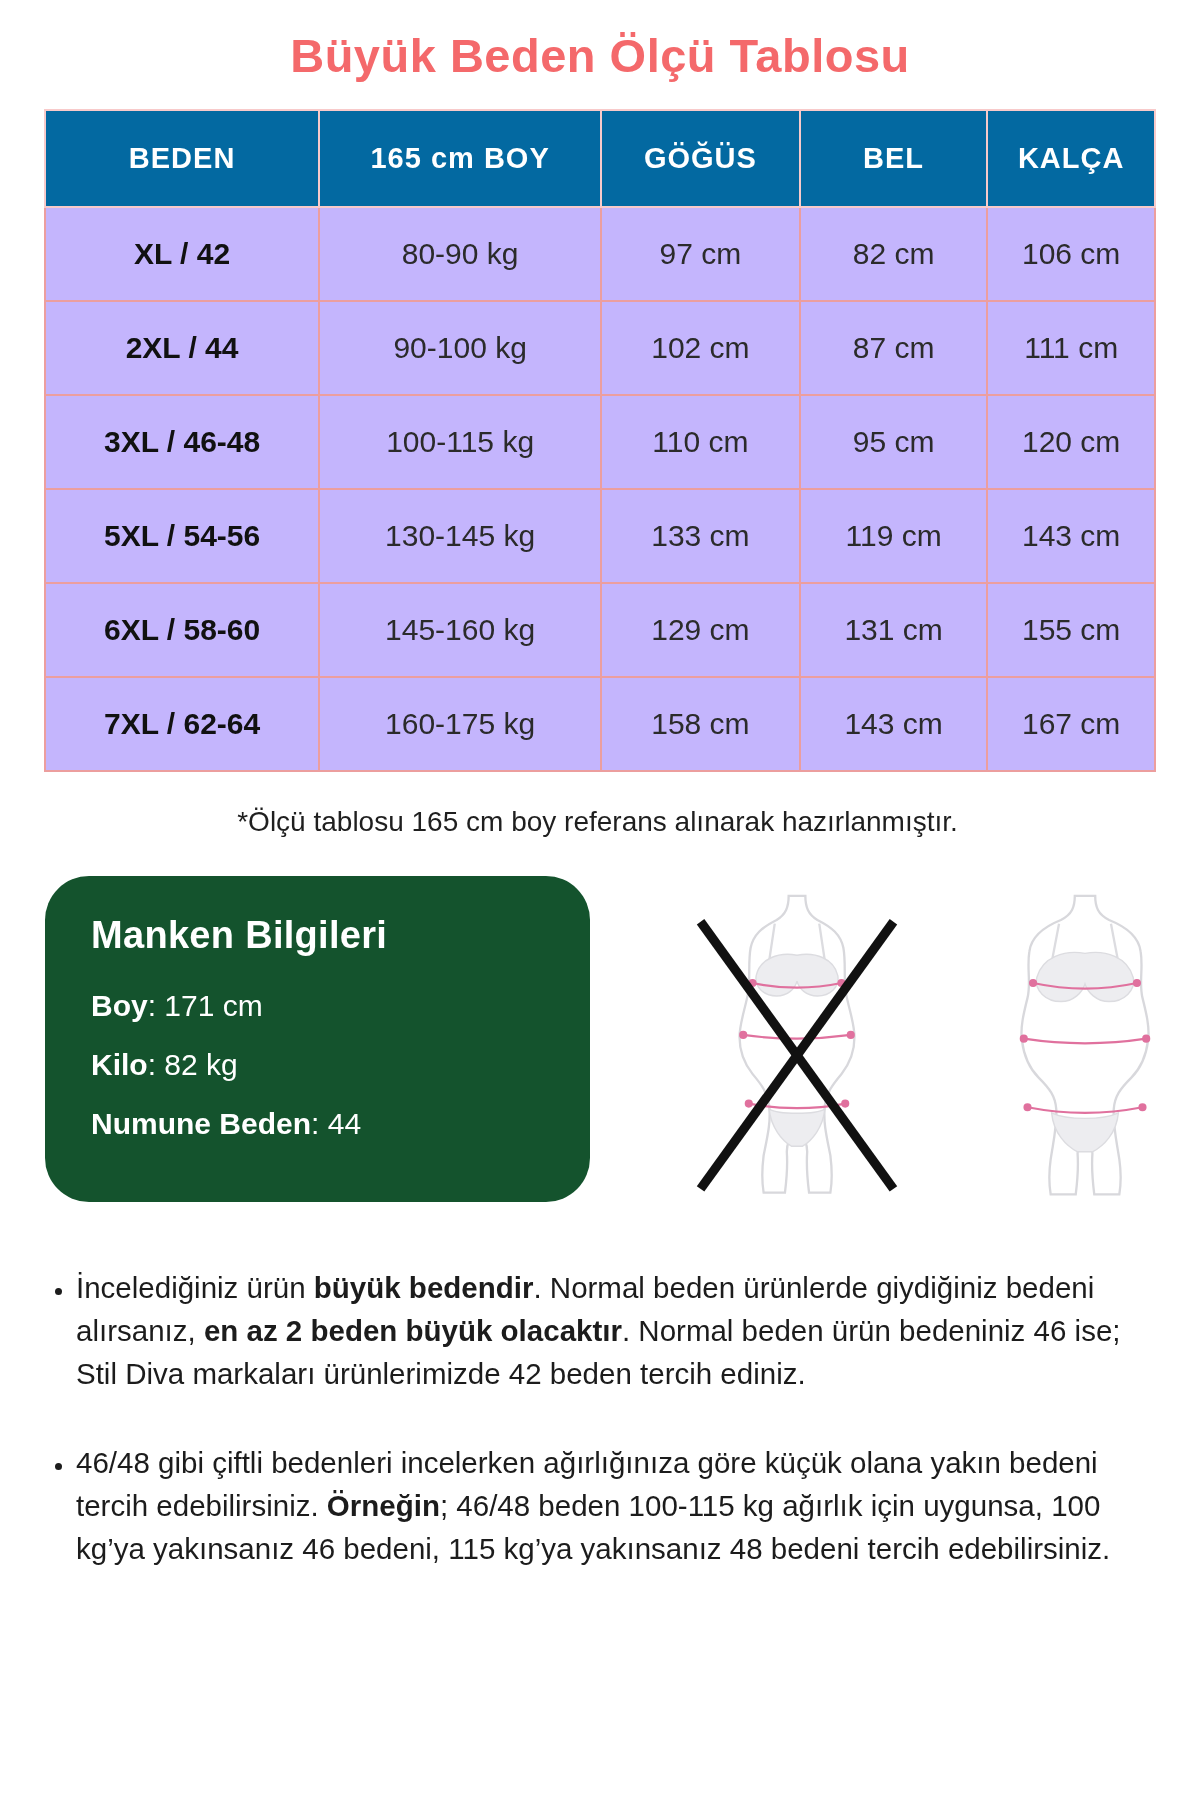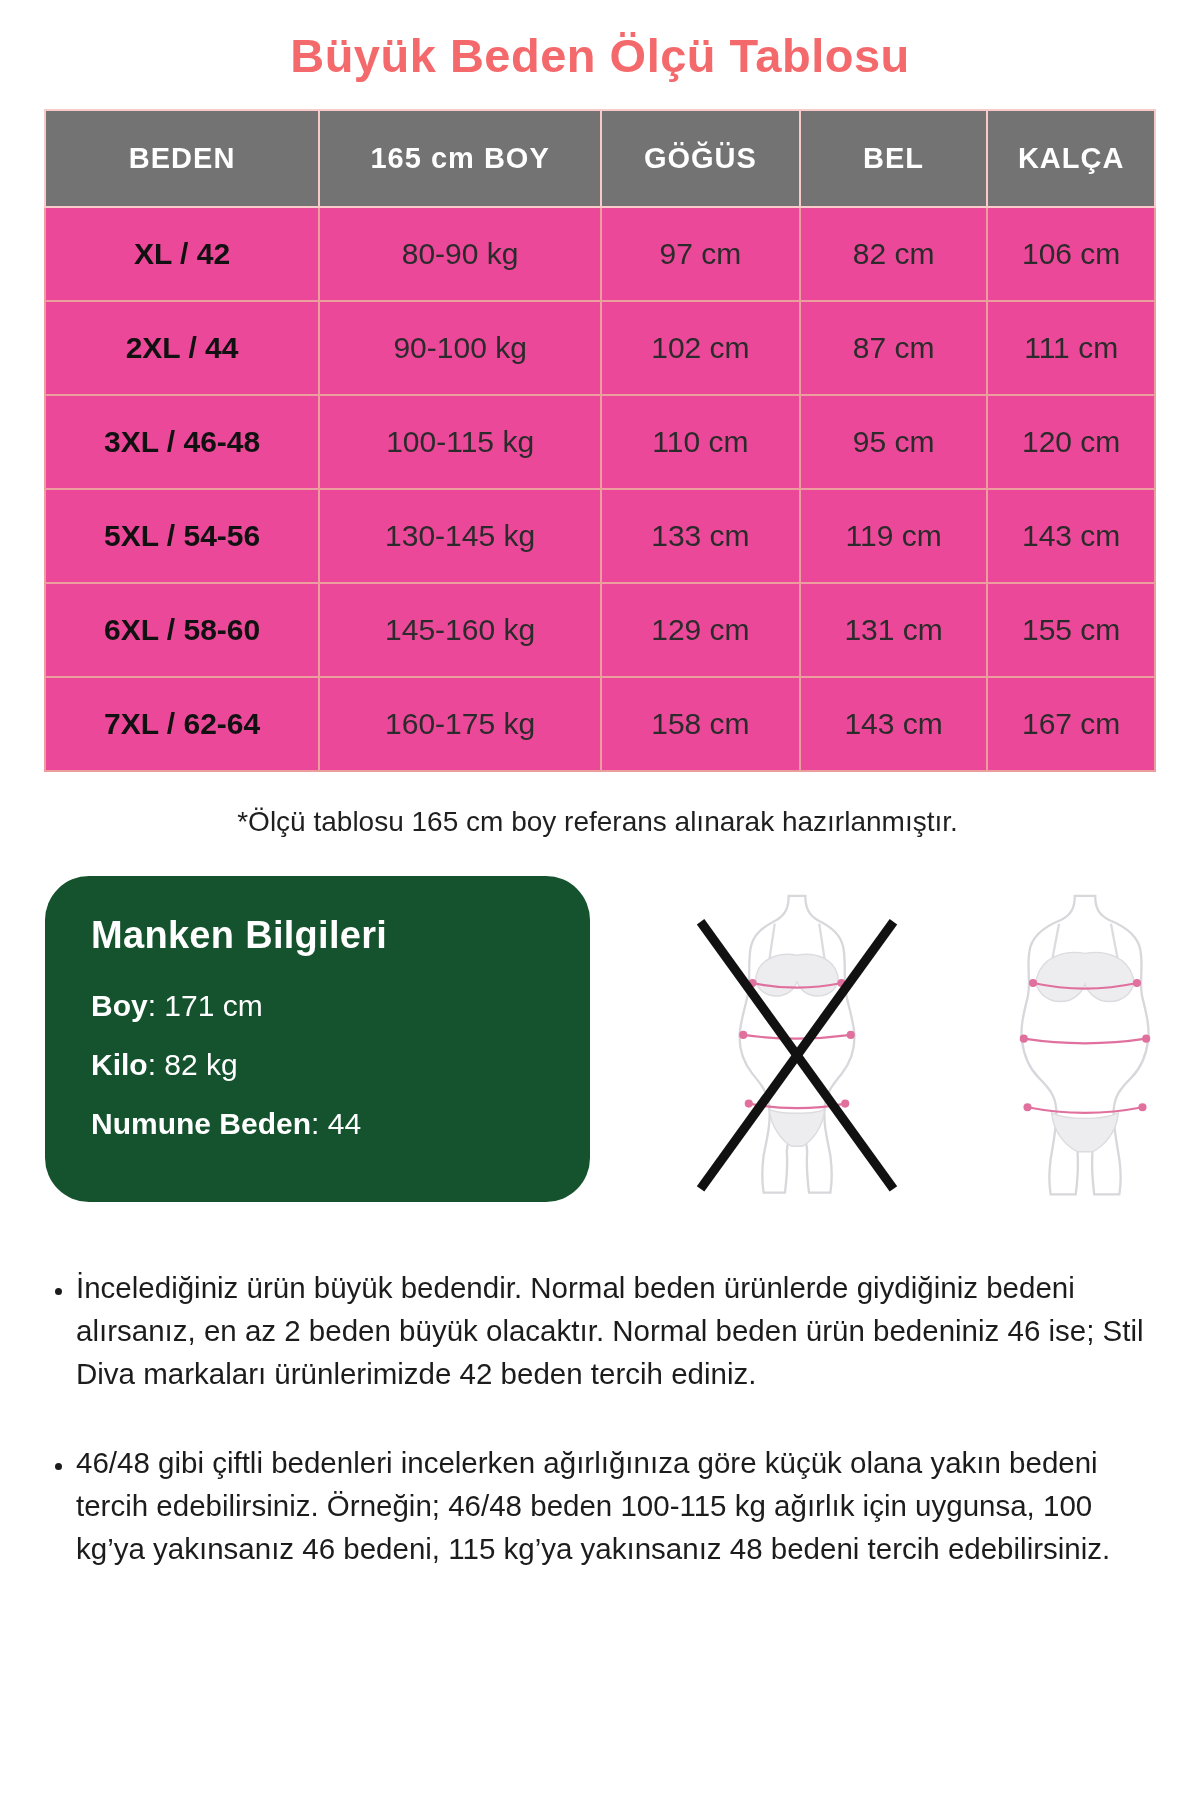--- a/index.html
+++ b/index.html
@@ -14,26 +14,26 @@
     margin:0;padding-top:28px;text-align:center;
     font-size:47px;font-weight:800;letter-spacing:.5px;
     color:#f4696b;
   }
   table.size-table{
     width:1112px;margin:26px 44px 0 44px;
     border-collapse:collapse;table-layout:fixed;
     border:2px solid #f0abab;
   }
   .size-table th{
-    background:#737373;color:#fff;
+    background:#0369a1;color:#fff;
     font-size:29px;font-weight:700;letter-spacing:1px;
     height:93px;border:2px solid #f8caca;text-align:center;
   }
   .size-table td{
-    background:#ec4899;height:90px;text-align:center;
+    background:#c4b5fd;height:90px;text-align:center;
     font-size:30px;color:#2b2b2b;
     border:2px solid #ec9e9e;
   }
   .size-table td.size-cell{font-weight:700;color:#111;font-size:30px;}
   .note{
     margin:34px 5px 0 0;text-align:center;
     font-size:28px;color:#1f1f1f;
   }
   .model-row{
     display:flex;align-items:flex-start;
@@ -57,21 +57,21 @@
   }
   .figure svg{display:block;}
   .bullets{
     margin:64px 0 0 0;padding:0 56px 0 76px;
   }
   .bullets li{
     font-size:29.5px;line-height:1.46;color:#1c1c1c;
     margin-bottom:46px;max-width:1080px;
   }
   .bullets li::marker{font-size:24px;}
-  .b{font-weight:400;}
+  .b{font-weight:700;}
 </style>
 </head>
 <body>
 
 <main class="page">
 
   <h1 class="title">Büyük Beden Ölçü Tablosu</h1>
 
   <table class="size-table">
     <colgroup>

